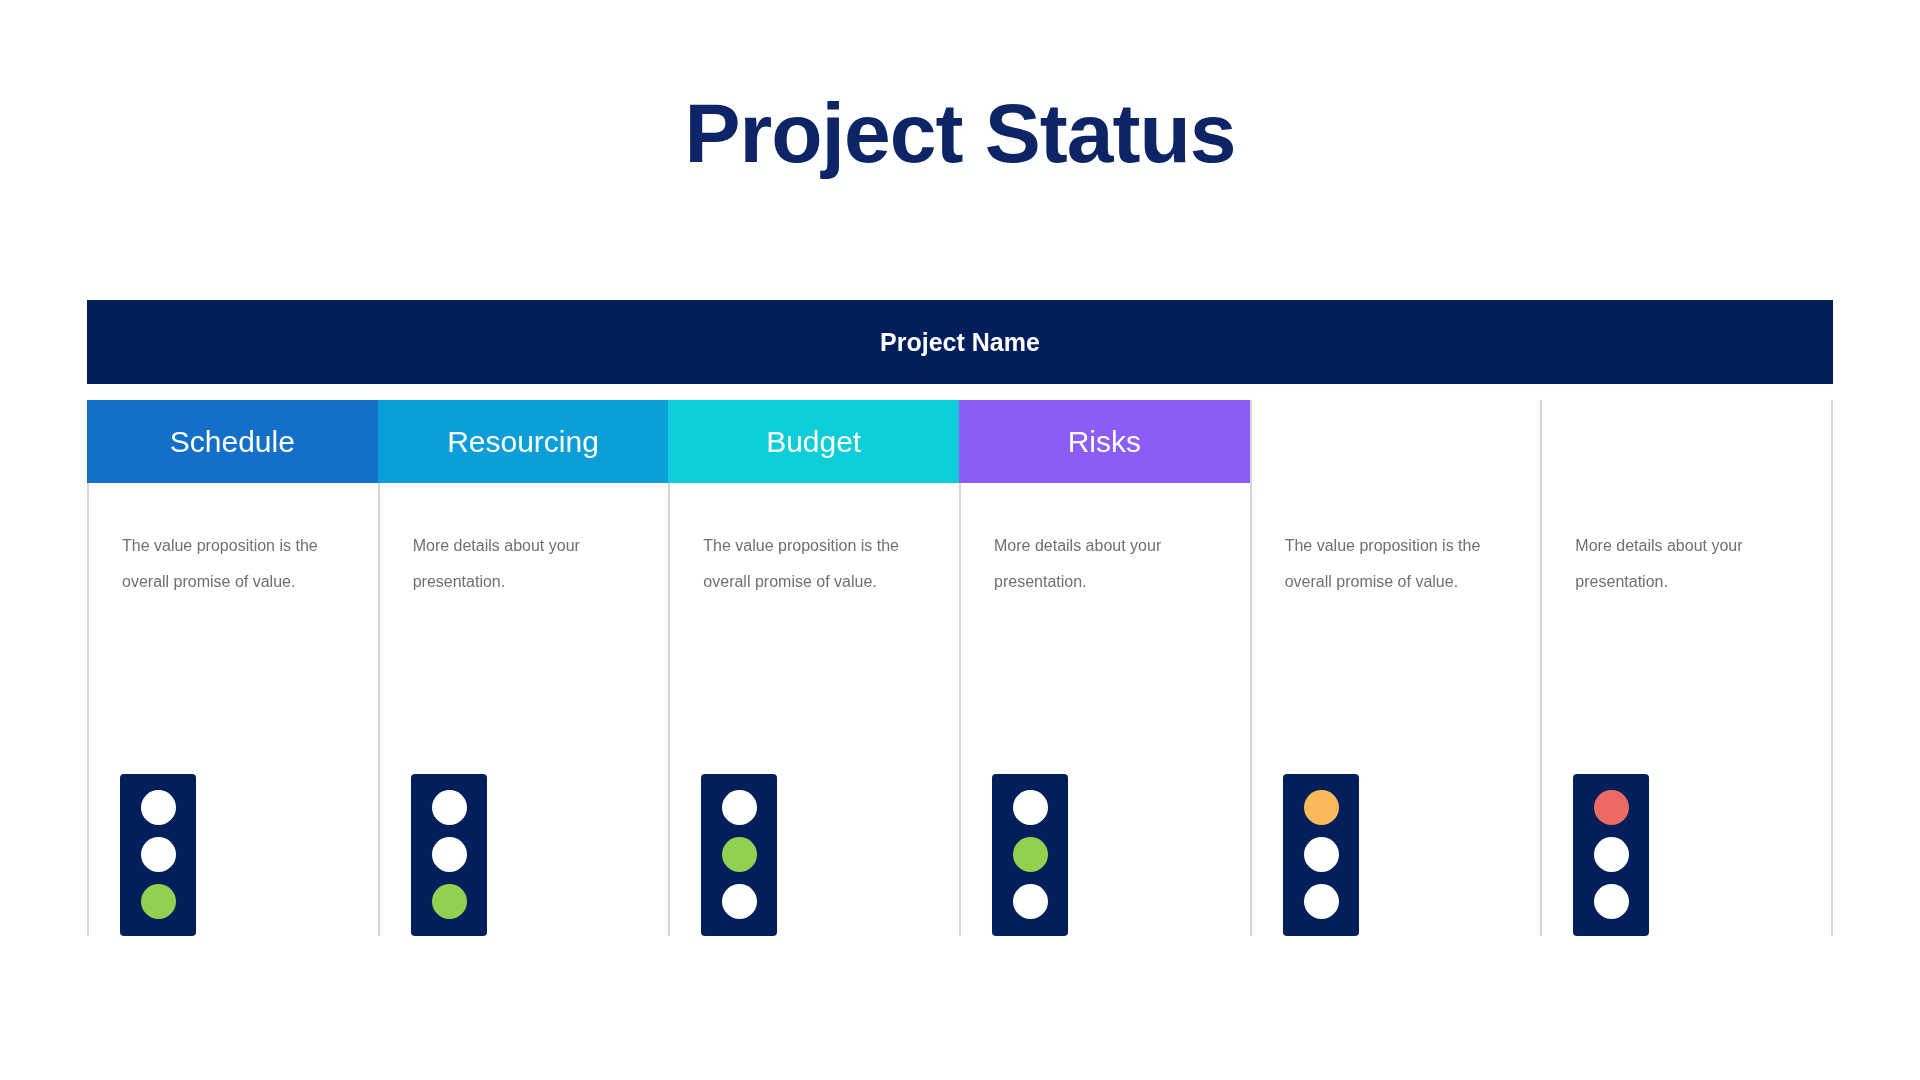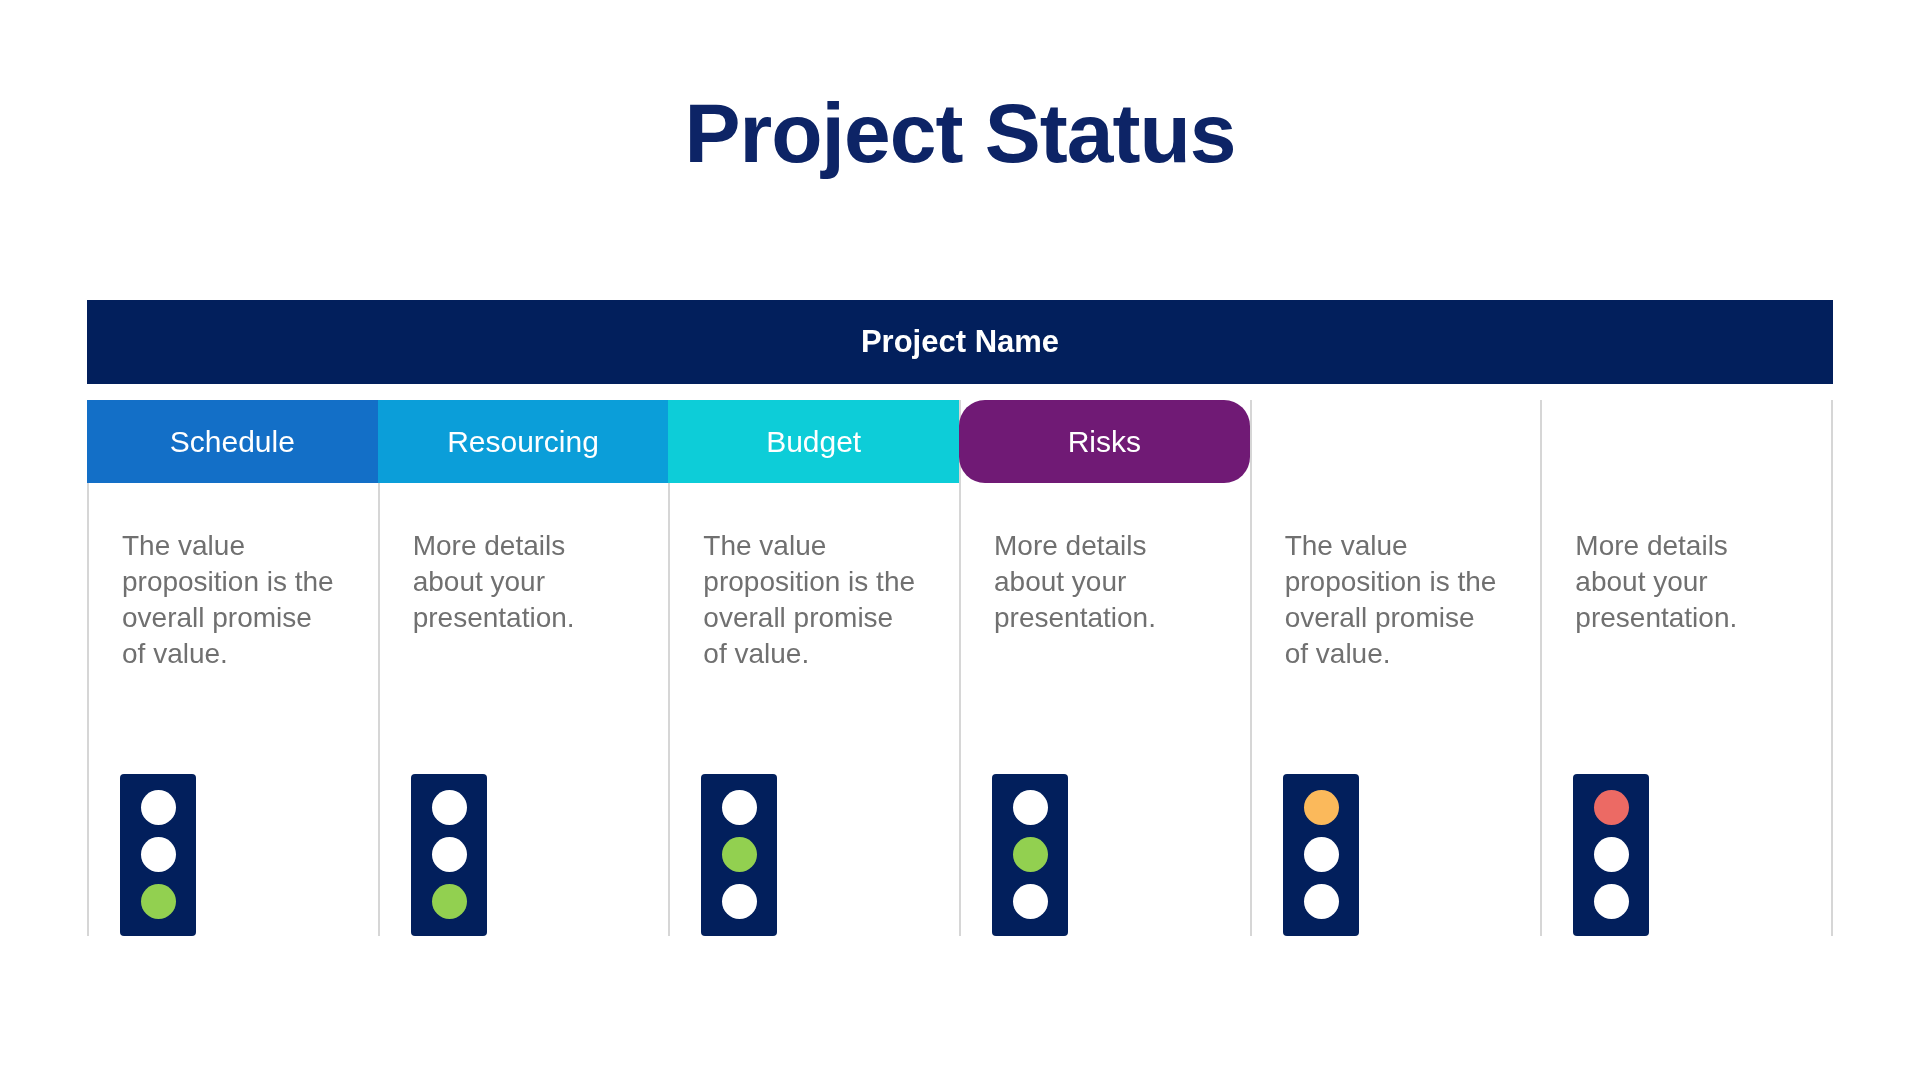--- a/index.html
+++ b/index.html
@@ -7,36 +7,36 @@
       width:1920px; height:1080px; background:#ffffff; position:relative; overflow:hidden;
       font-family:"Liberation Sans", "DejaVu Sans", sans-serif;
     }
     .title {
       position:absolute; left:0; top:78px; width:1920px; text-align:center;
       font-size:84px; font-weight:bold; color:#0d2466; letter-spacing:-1px; line-height:110px;
     }
     .project-bar {
       position:absolute; left:87px; top:300px; width:1746px; height:84px;
       background:#021f5c; color:#ffffff; display:flex; align-items:center; justify-content:center;
-      font-size:31px; font-weight:bold;
+      font-size:25px; font-weight:bold;
     }
     .columns {
       position:absolute; left:87px; top:400px; width:1746px; height:536px; display:flex;
     }
     .col { position:relative; flex:1 1 0; height:100%; box-sizing:border-box; border-left:2px solid #d6d6d6; }
     .col:last-child { border-right:2px solid #d6d6d6; }
     .col-header {
       position:absolute; left:-2px; right:0; top:0; height:83px;
       display:flex; align-items:center; justify-content:center;
       color:#ffffff; font-size:30px; font-weight:normal;
     }
     .col:last-child .col-header { right:-2px; }
     .col-text {
       position:absolute; left:33px; top:128px; width:220px;
-      font-size:28px; line-height:36px; color:#707070;
+      font-size:16px; line-height:36px; color:#707070;
     }
     .light {
       position:absolute; left:31px; top:374px; width:76px; height:162px;
       background:#021f5c; border-radius:4px;
     }
     .bulb {
       position:absolute; left:21px; width:35px; height:35px; border-radius:50%; background:#ffffff;
     }
     .bulb.b0 { top:16px; }
     .bulb.b1 { top:63px; }
@@ -79,21 +79,21 @@
         <span>Budget</span>
       </div>
     <div class="col-text">The value proposition is the overall promise of value.</div>
     <div class="light">
       <div class="bulb b0" style="background: rgb(255, 255, 255);"></div>
       <div class="bulb b1" style="background: rgb(146, 208, 80);"></div>
       <div class="bulb b2" style="background: rgb(255, 255, 255);"></div>
     </div>
   </div>
   <div class="col">
-    <div class="col-header" style="background: #701a75; border-radius: 26px;">
+    <div class="col-header" style="background: #8b5cf6;">
         <span>Risks</span>
       </div>
     <div class="col-text">More details about your presentation.</div>
     <div class="light">
       <div class="bulb b0" style="background: rgb(255, 255, 255);"></div>
       <div class="bulb b1" style="background: rgb(146, 208, 80);"></div>
       <div class="bulb b2" style="background: rgb(255, 255, 255);"></div>
     </div>
   </div>
   <div class="col">

